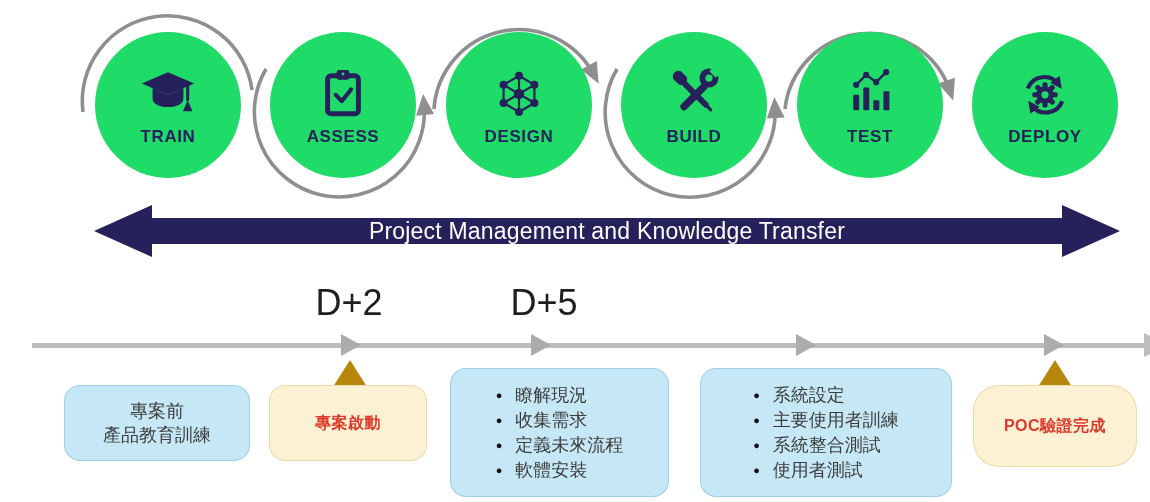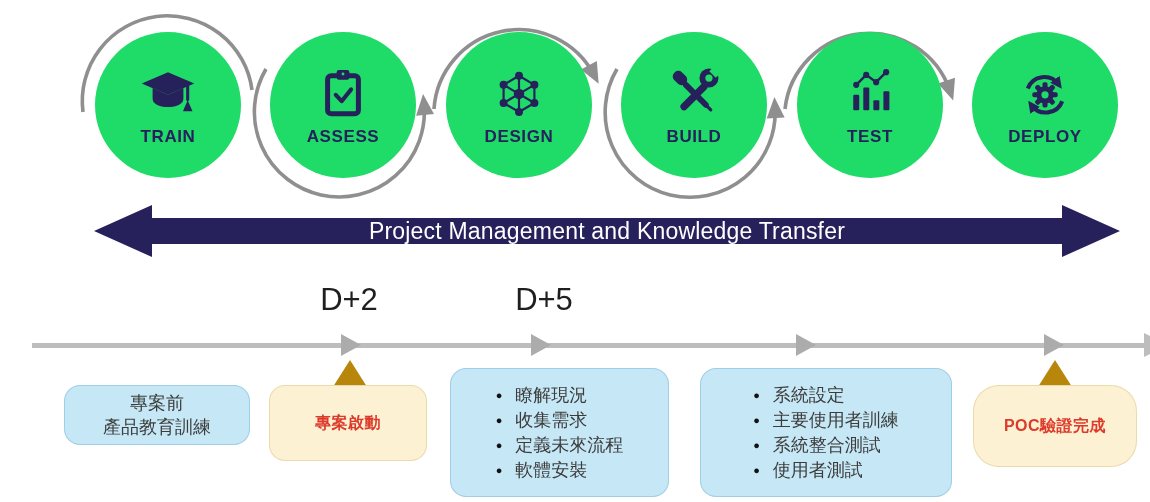--- a/index.html
+++ b/index.html
@@ -36,21 +36,21 @@
 
   
   .tl-line{position:absolute;left:0;top:343px;width:1120px;height:5px;background:var(--line-gray);z-index:1;}
   .tl-marker{position:absolute;top:334px;width:0;height:0;z-index:2;
              border-top:11px solid transparent;border-bottom:11px solid transparent;
              border-left:20px solid var(--marker-gray);}
   .tl-end{position:absolute;top:333px;width:0;height:0;z-index:2;
           border-top:12px solid transparent;border-bottom:12px solid transparent;
           border-left:24px solid var(--line-gray);}
   .milestone{position:absolute;top:282px;width:100px;text-align:center;
-             font-size:31px;color:#1f1f1f;z-index:2;}
+             font-size:36px;color:#1f1f1f;z-index:2;}
   .gold-tri{position:absolute;top:360px;width:0;height:0;z-index:2;
             border-left:19px solid transparent;border-right:19px solid transparent;
             border-bottom:30px solid var(--gold);}
 
   
   .box{position:absolute;border-radius:16px;z-index:2;display:flex;align-items:center;justify-content:center;}
   .box.blue{background:var(--light-blue);border:1px solid rgba(110,175,212,.45);}
   .box.cream{background:var(--cream);border:1px solid rgba(214,188,120,.45);}
   .box-text{text-align:center;color:var(--text-dark);font-size:18px;line-height:1.35;}
   .box-text-red{text-align:center;color:var(--red);font-size:16px;font-weight:700;letter-spacing:.5px;}
@@ -207,21 +207,21 @@
   <div class="tl-marker" style="left:764px"></div>
   <div class="tl-marker" style="left:1012px"></div>
   <div class="tl-end" style="left:1112px"></div>
 
   <div class="milestone" style="left:267px">D+2</div>
   <div class="milestone" style="left:462px">D+5</div>
 
   <div class="gold-tri" style="left:299px"></div>
   <div class="gold-tri" style="left:1004px"></div>
 
-  <div class="box blue" style="left:32px;top:385px;width:186px;height:60px">
+  <div class="box blue" style="left:32px;top:385px;width:186px;height:76px">
     <div class="box-text">
       <div>專案前</div>
       <div>產品教育訓練</div>
     </div>
   </div>
 
   <div class="box cream" style="left:237px;top:385px;width:158px;height:76px">
     <div class="box-text-red">專案啟動</div>
   </div>
 

